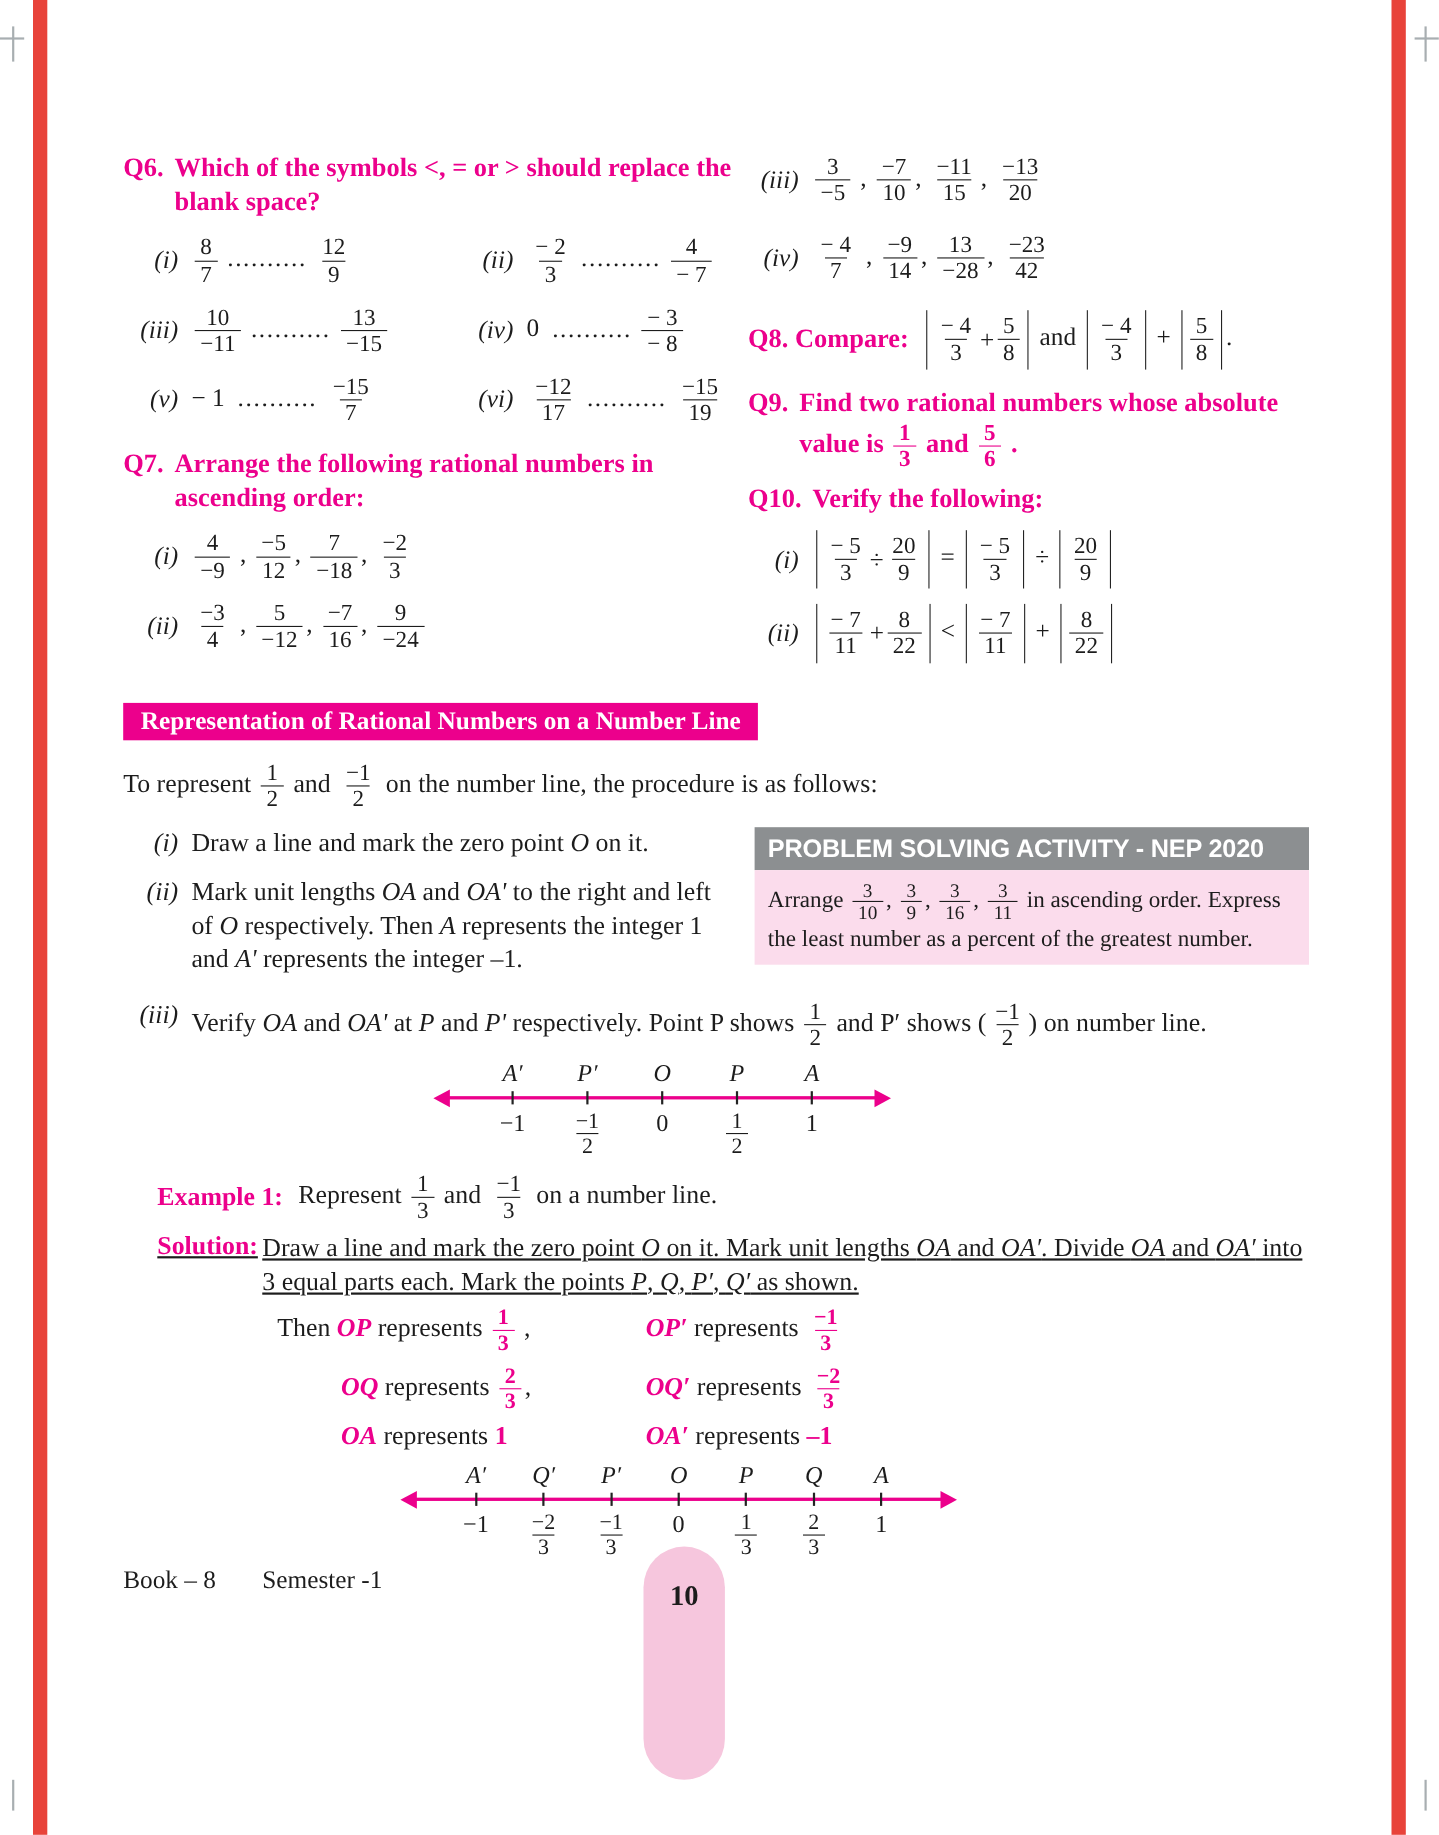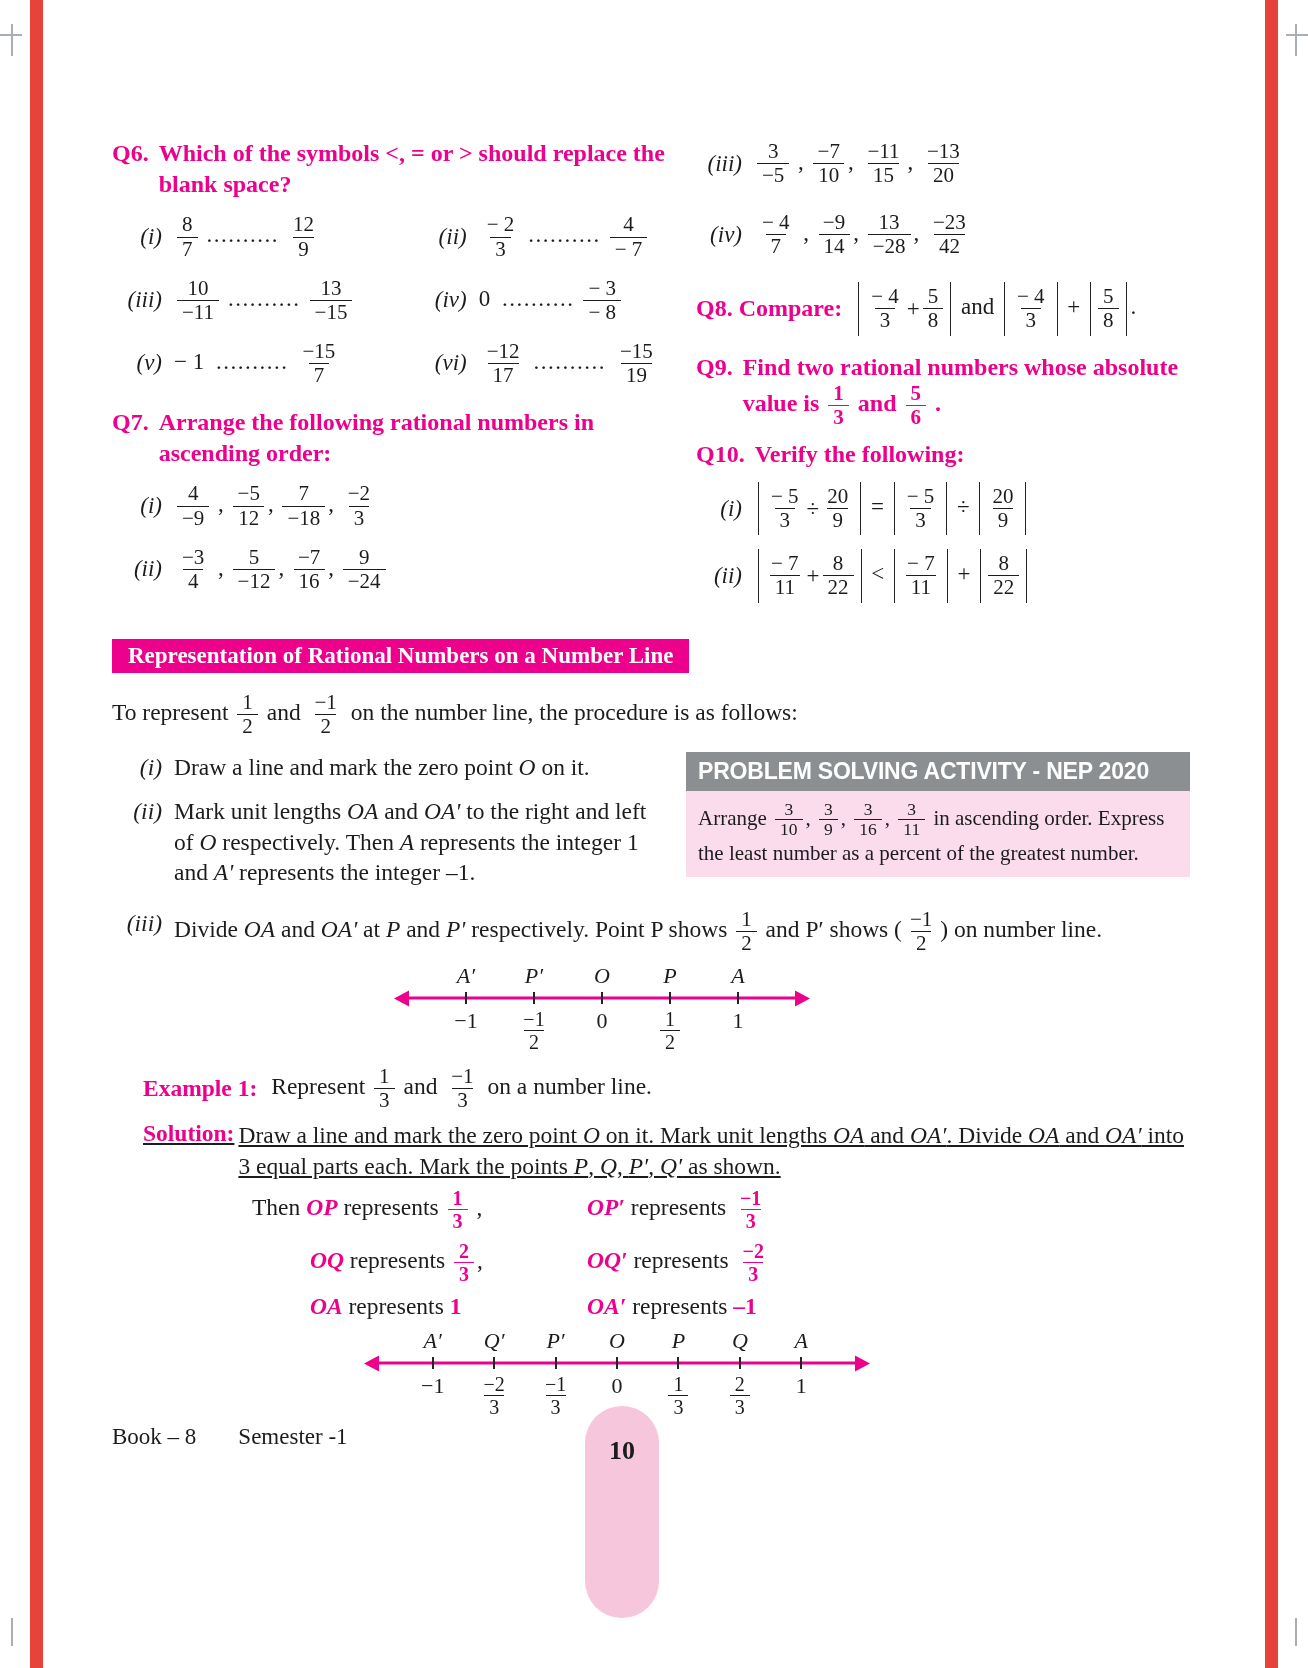--- a/index.html
+++ b/index.html
@@ -17,21 +17,21 @@
   .cm.tl-v{left:11px;top:24px;width:2px;height:32px;}
   .cm.tr-v{right:11px;top:24px;width:2px;height:32px;}
   .cm.tl-h{left:0;top:34px;width:22px;height:2px;}
   .cm.tr-h{right:0;top:34px;width:22px;height:2px;}
   .cm.bl-v{left:11px;bottom:22px;width:2px;height:28px;}
   .cm.br-v{right:11px;bottom:22px;width:2px;height:28px;}
 
   .content{position:absolute;left:112px;right:118px;top:138px;}
 
   
-  .top-grid{display:grid;grid-template-columns:558px 1fr;column-gap:26px;}
+  .top-grid{display:grid;grid-template-columns:558px 1fr;column-gap:10px;}
   .q-head{color:#ec008c;font-weight:bold;font-size:24px;line-height:1.28;display:flex;gap:10px;}
   .q-no{flex:0 0 auto;}
   .q6-grid{display:grid;grid-template-columns:55% 45%;row-gap:16px;margin:14px 0 20px 4px;}
   .q-item{display:flex;align-items:center;gap:12px;font-size:23px;}
   .item-no{font-style:italic;min-width:46px;text-align:right;flex:0 0 auto;}
   .q7-items .q-item{margin:14px 0 16px 4px;}
   .q7cont .q-item{margin:2px 0 24px 0;}
   .q-row{display:flex;align-items:center;gap:12px;margin:4px 0 16px 0;font-size:23px;}
   .q-head-inline{color:#ec008c;font-weight:bold;font-size:24px;white-space:nowrap;}
   .q9-head{margin:2px 0 10px 0;}
@@ -398,21 +398,21 @@
               <span class="fd">16</span>
             </span><span>, </span><span class="frac">
               <span class="fn">3</span>
               <span class="fd">11</span>
             </span><span> in ascending order. Express the least number as a percent of the greatest number.</span></div>
       </div>
     </div>
 
     <div class="step full">
       <span class="step-no">(iii)</span>
-      <span class="step-text"><span>Divide </span><span class="it">OA</span><span> and </span><span class="it">OA'</span><span> at </span><span class="it">P</span><span> and </span><span class="it">P'</span><span> respectively. Point P shows </span><span class="frac">
+      <span class="step-text"><span>Verify </span><span class="it">OA</span><span> and </span><span class="it">OA'</span><span> at </span><span class="it">P</span><span> and </span><span class="it">P'</span><span> respectively. Point P shows </span><span class="frac">
             <span class="fn">1</span>
             <span class="fd">2</span>
           </span><span> and P′ shows (</span><span class="frac">
             <span class="fn">−1</span>
             <span class="fd">2</span>
           </span><span>) on number line.</span></span>
     </div>
 
     <div class="nl nl1">
         <div class="nl-row nl-tops">

